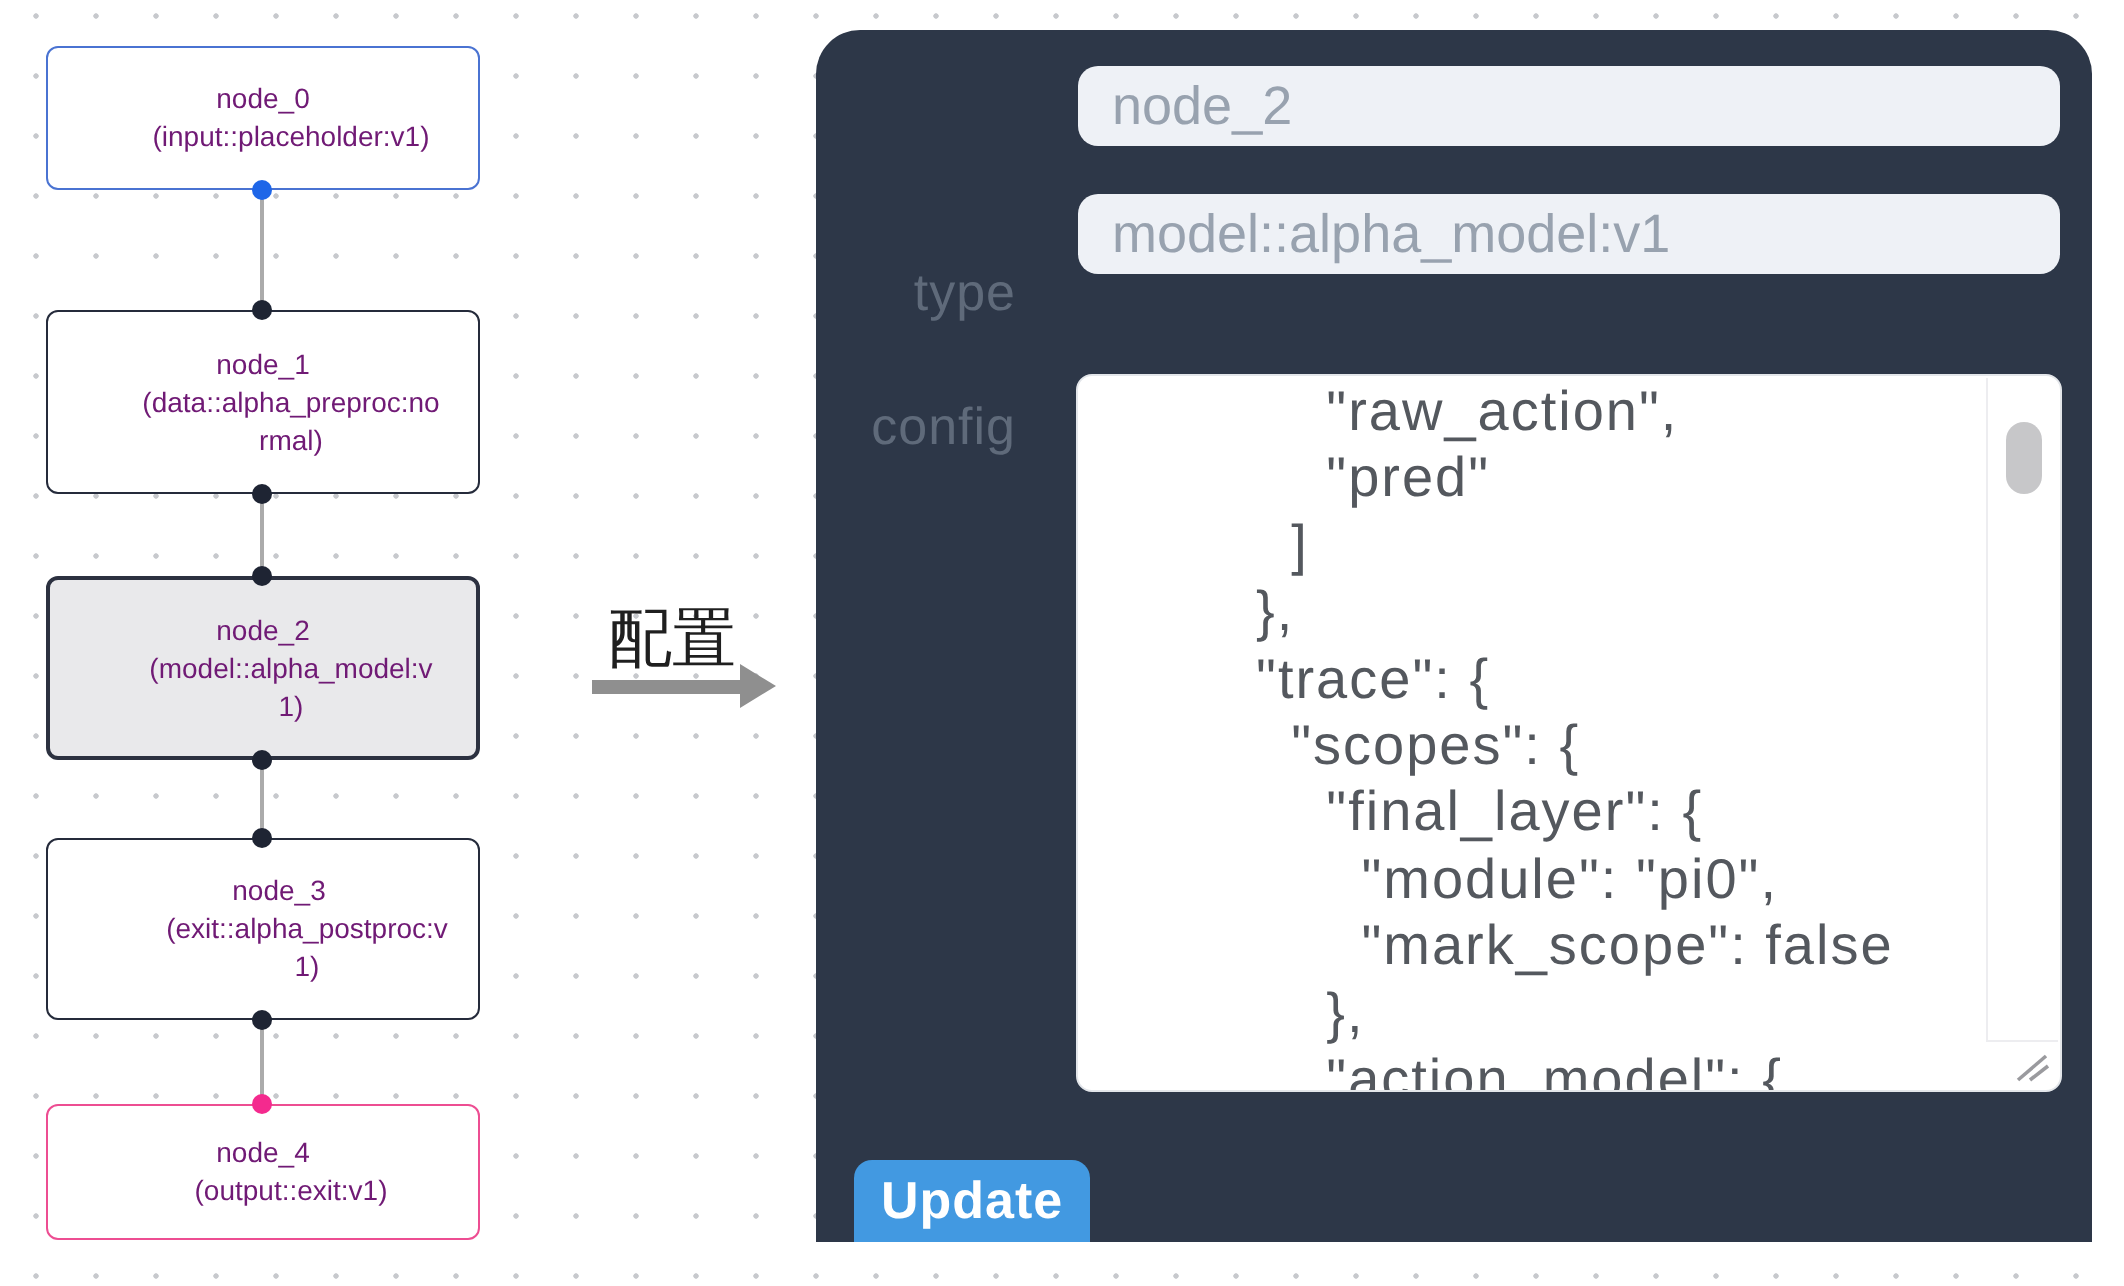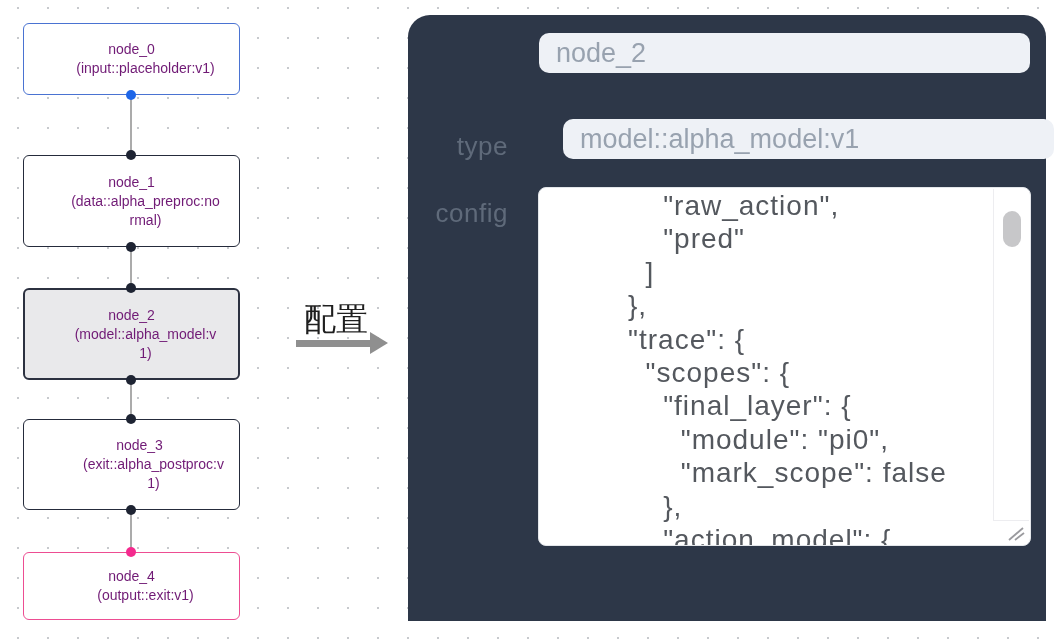--- a/index.html
+++ b/index.html
@@ -122,21 +122,21 @@
     outline: none;
     border-radius: 10px;
     padding: 0 0 0 17px;
     font-size: 27px;
     color: #98a2af;
     font-family: "Liberation Sans", "DejaVu Sans", sans-serif;
   }
   #id-label    { top: 38px; }
   #id-input    { top: 18px; }
   #type-label  { top: 116px; }
-  #type-input  { top: 104px; margin-left: 24px; }
+  #type-input  { top: 82px; }
   #config-label{ top: 183px; }
 
   .config-box {
     position: absolute;
     left: 130px;
     top: 172px;
     width: 493px;
     height: 359px;
     box-sizing: border-box;
     background: #ffffff;
@@ -279,13 +279,16 @@
              "action_model": {</pre>
     <div class="scroll-gutter-line"></div>
     <div class="scroll-corner-line"></div>
     <div class="scroll-thumb"></div>
     <svg class="resize-handle" viewBox="0 0 20 18">
       <line x1="2" y1="16" x2="16" y2="4" stroke="#9a9a9e" stroke-width="1.8"></line>
       <line x1="8" y1="16" x2="17" y2="9" stroke="#9a9a9e" stroke-width="1.8"></line>
     </svg>
   </div>
 
+  <button class="update-button">
+    <span>Update</span>
+  </button>
 </div>
 
 </body></html>

